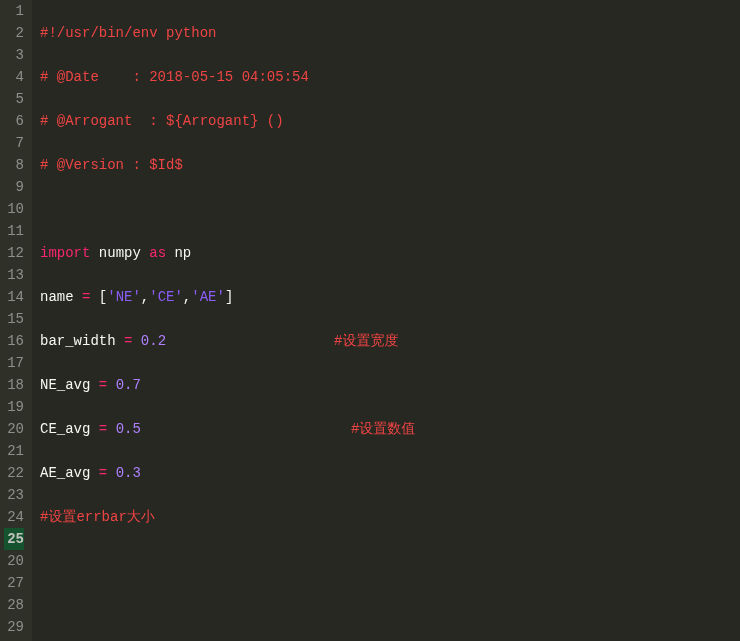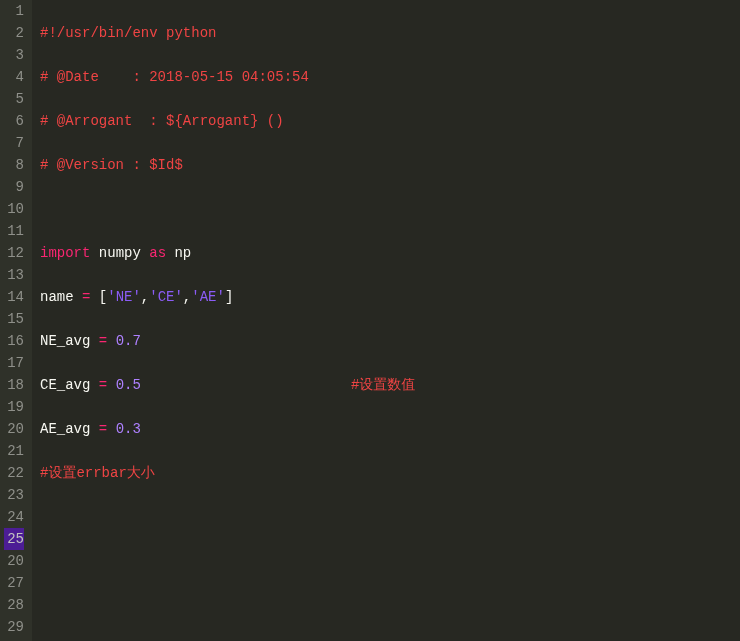--- a/index.html
+++ b/index.html
@@ -22,21 +22,21 @@
   user-select: none;
   min-width: 32px;
 }
 .code {
   flex: 1;
   padding-left: 8px;
   white-space: pre;
 }
 .line { height: 22px; position: relative; }
 .line.active { background: #3e3d32; }
-.gutter .line.active { background: #4c1d95; color: #c2c2bf; }
+.gutter .line.active { background: #14532d; color: #c2c2bf; font-weight: bold; }
 .c-comment { color: #ef4444; }
 .c-keyword { color: #f92672; }
 .c-operator { color: #f92672; }
 .c-text { color: #f8f8f2; }
 .c-string { color: #8b5cf6; }
 .c-number { color: #ae81ff; }
 .cm { display: inline-block; }
 </style>
 </head>
 <body>
@@ -74,20 +74,21 @@
 </div>
 
 <div class="code">
 <div class="line"><span class="c-comment">#!/usr/bin/env python</span></div>
 <div class="line"><span class="c-comment"># @Date    : 2018-05-15 04:05:54</span></div>
 <div class="line"><span class="c-comment"># @Arrogant  : ${Arrogant} ()</span></div>
 <div class="line"><span class="c-comment"># @Version : $Id$</span></div>
 <div class="line"></div>
 <div class="line"><span class="c-keyword">import</span><span class="c-text"> numpy </span><span class="c-keyword">as</span><span class="c-text"> np</span></div>
 <div class="line"><span class="c-text">name </span><span class="c-operator">=</span><span class="c-text"> [</span><span class="c-string">'NE'</span><span class="c-text">,</span><span class="c-string">'CE'</span><span class="c-text">,</span><span class="c-string">'AE'</span><span class="c-text">]</span></div>
+<div class="line"><span class="c-text">bar_width </span><span class="c-operator">=</span><span class="c-text"> </span><span class="c-number">0.2</span><span class="c-text">                    </span><span class="c-comment cm">#设置宽度</span></div>
 <div class="line"><span class="c-text">NE_avg </span><span class="c-operator">=</span><span class="c-text"> </span><span class="c-number">0.7</span></div>
 <div class="line"><span class="c-text">CE_avg </span><span class="c-operator">=</span><span class="c-text"> </span><span class="c-number">0.5</span><span class="c-text">                         </span><span class="c-comment cm">#设置数值</span></div>
 <div class="line"><span class="c-text">AE_avg </span><span class="c-operator">=</span><span class="c-text"> </span><span class="c-number">0.3</span></div>
 <div class="line"><span class="c-comment cm">#设置errbar大小</span></div>
 
 
 
 
 
 

